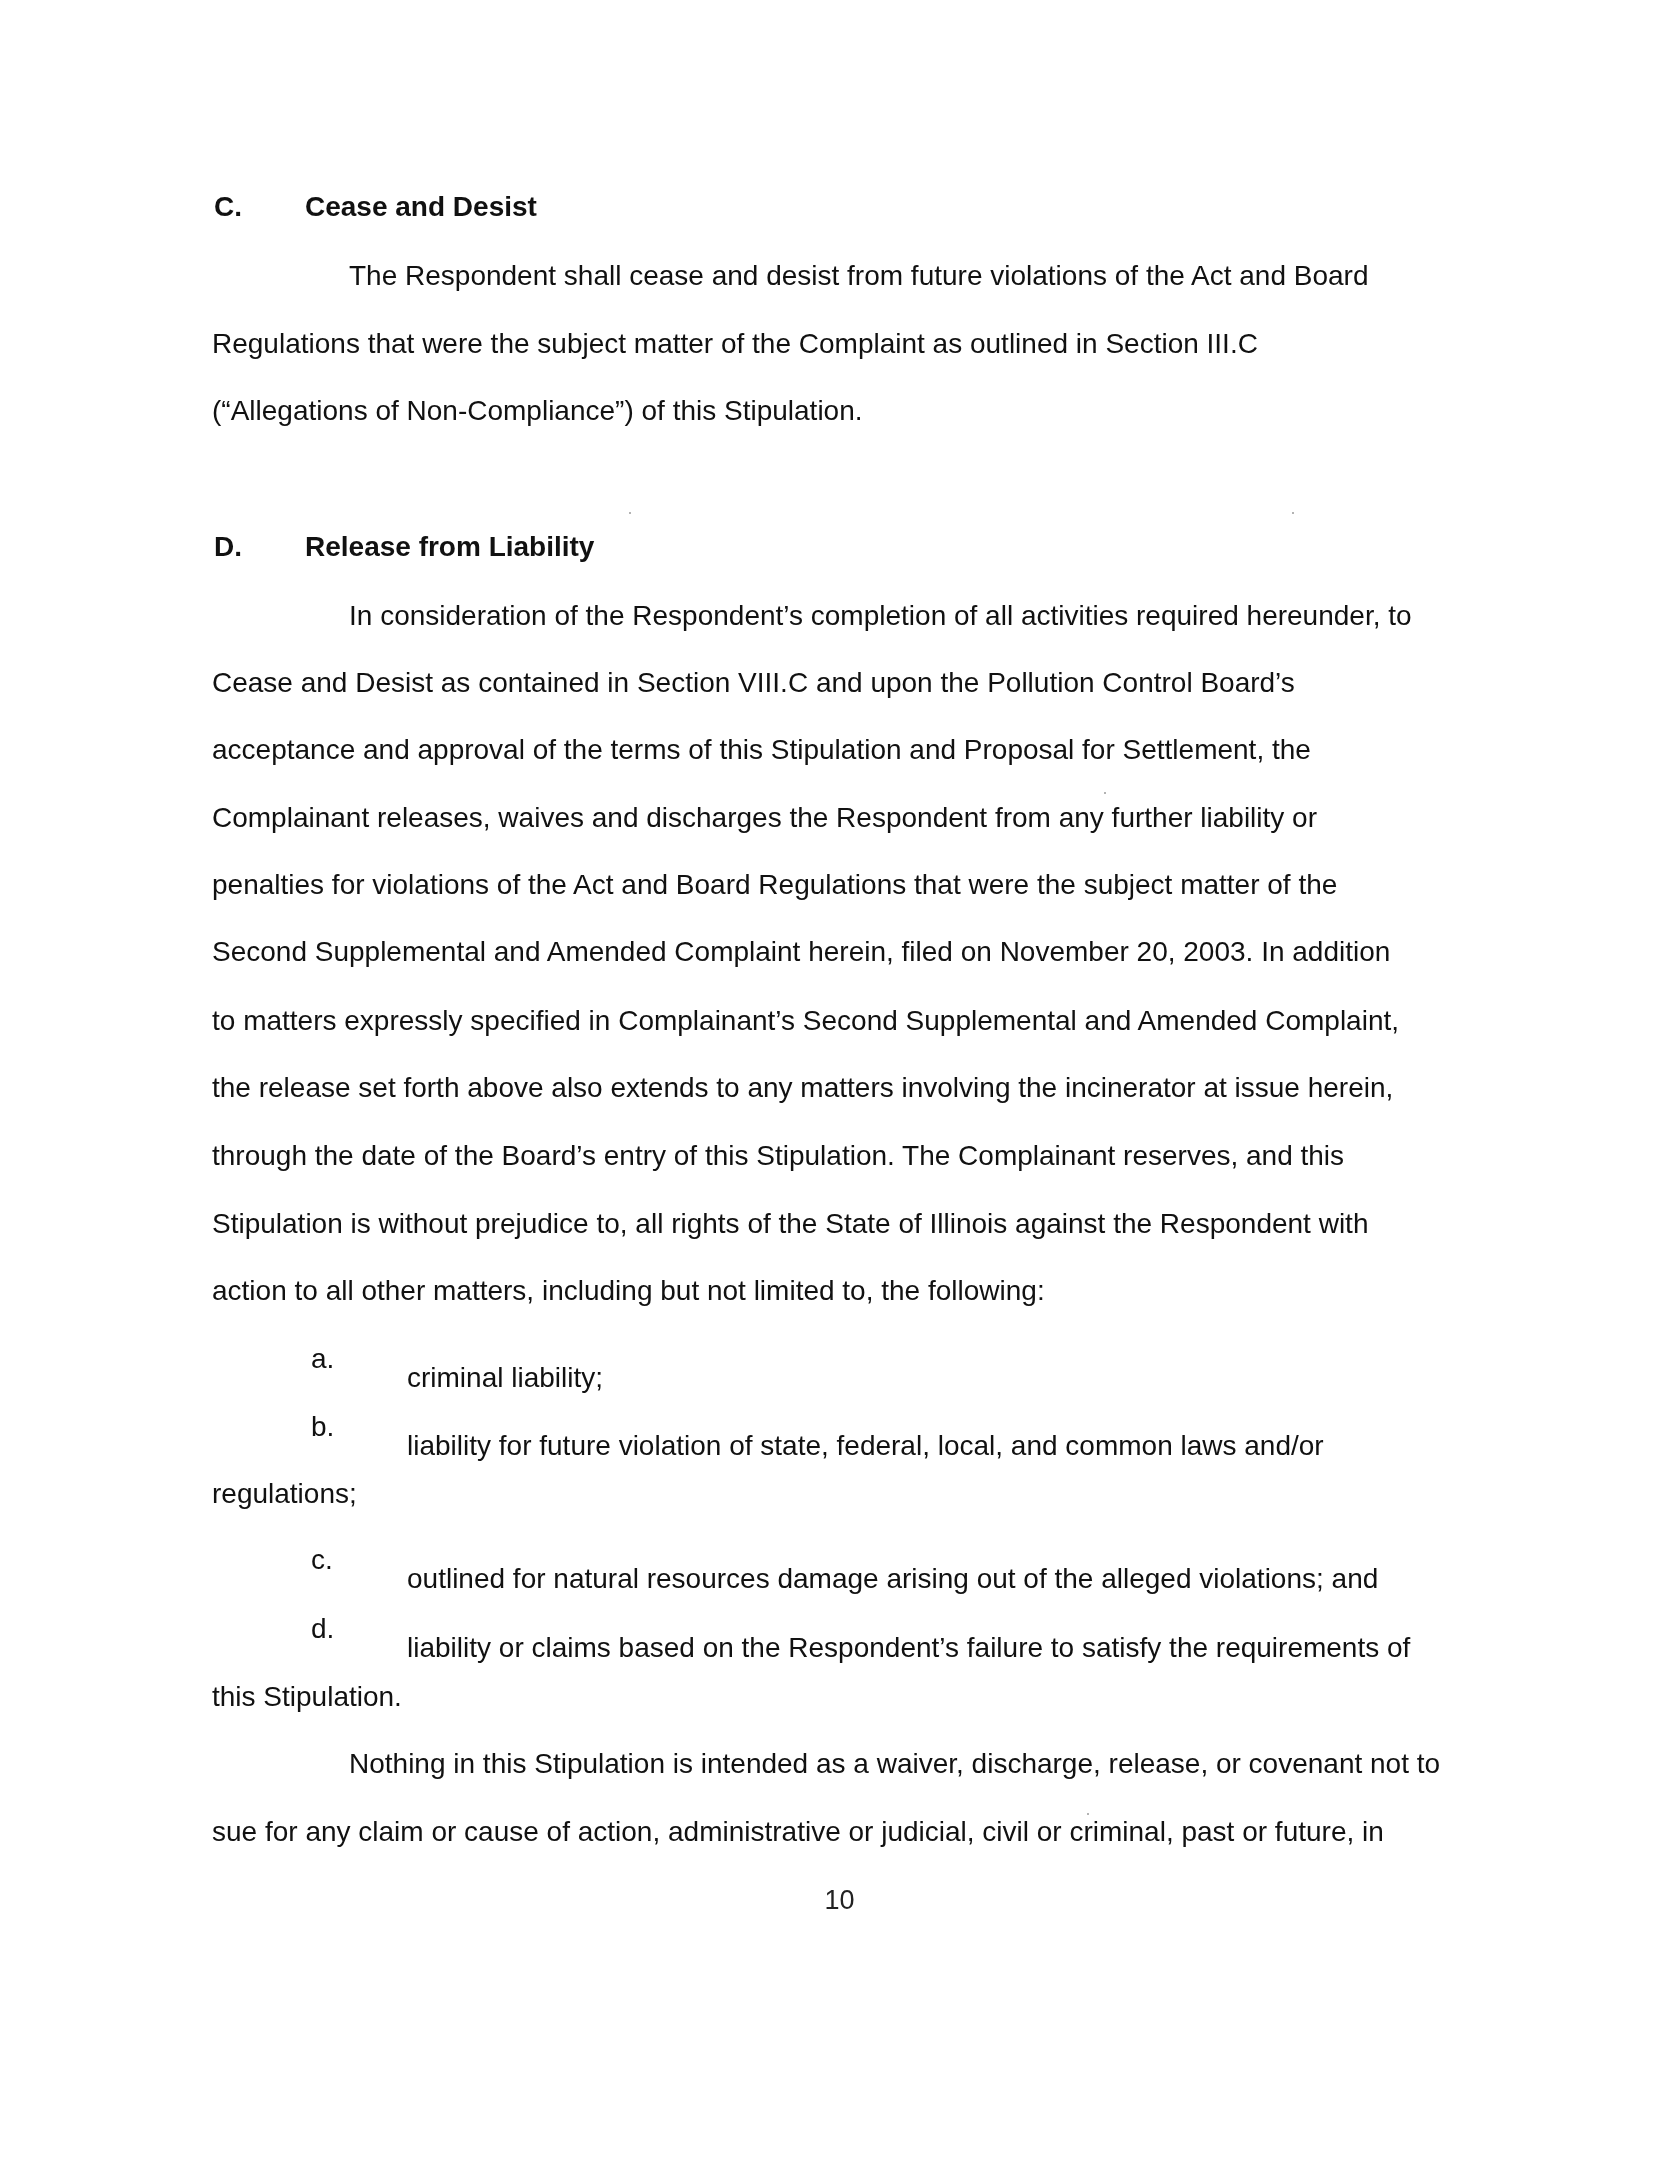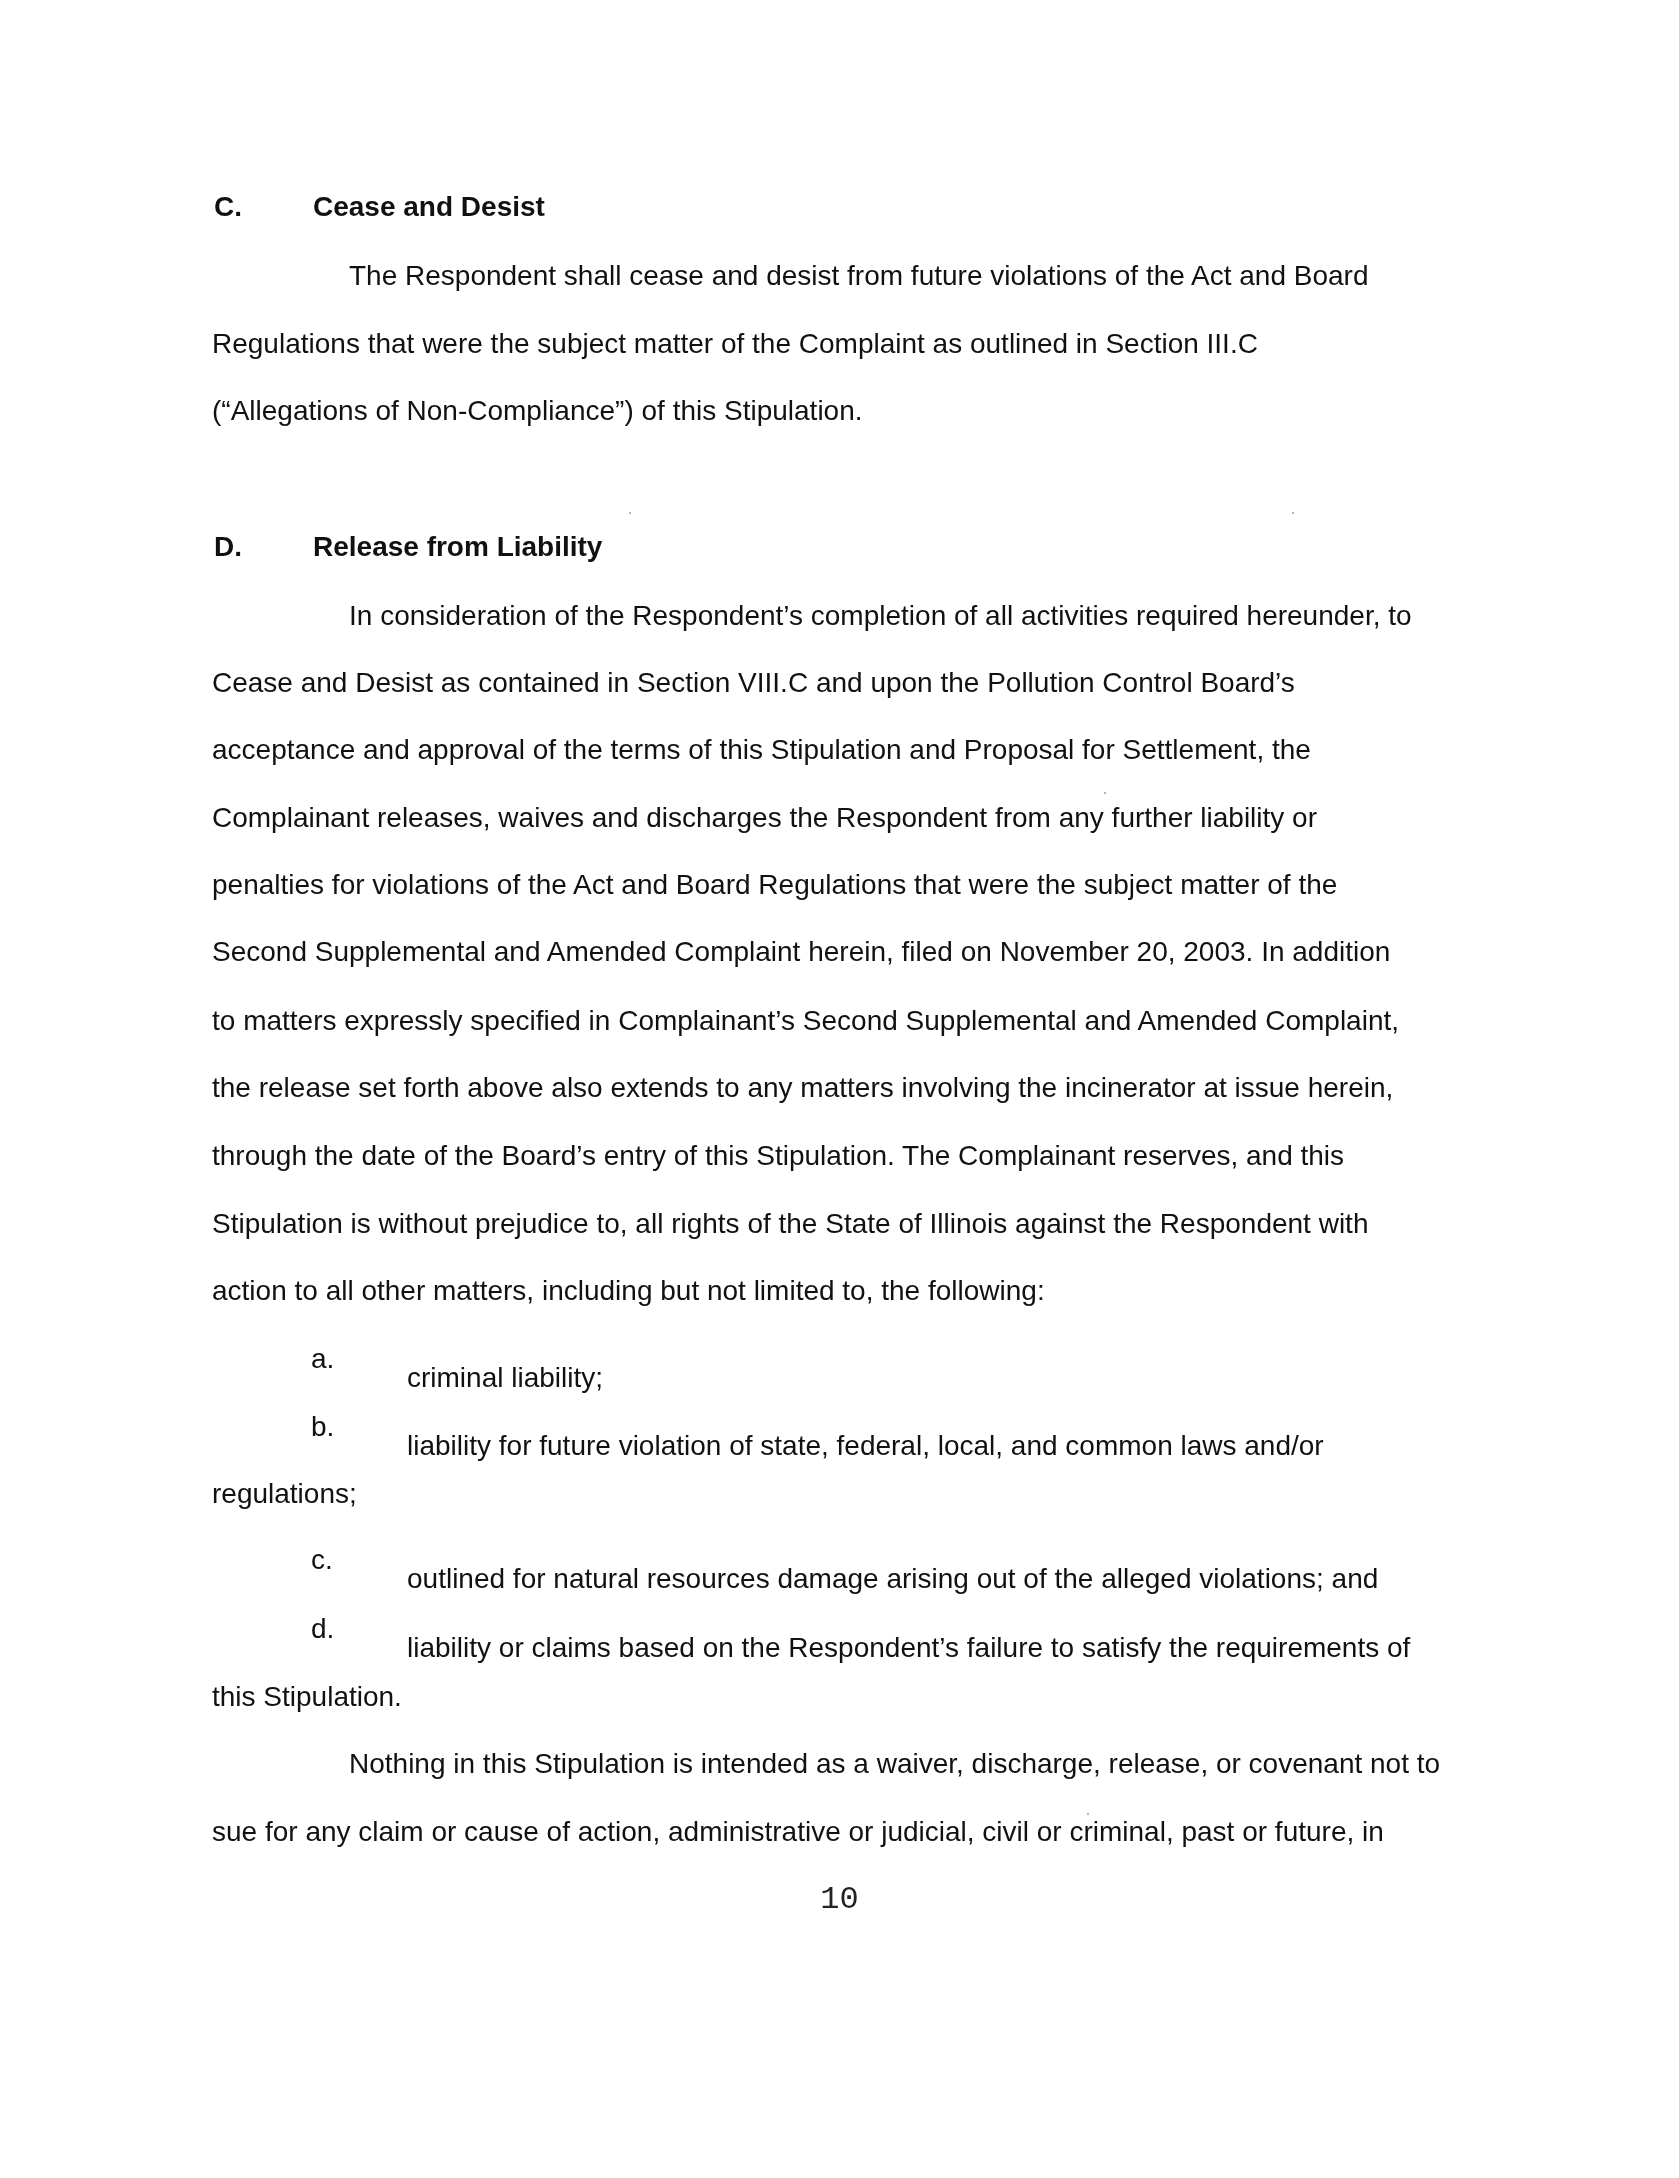--- a/index.html
+++ b/index.html
@@ -28,32 +28,32 @@
     font-size: 28px;
     line-height: 36px;
     height: 36px;
     transform: translateY(-18px);
   }
   .heading {
     font-weight: bold;
     font-size: 28px;
   }
   .heading-letter { left: 214px; }
-  .heading-title  { left: 313px; }
+  .heading-title  { left: 305px; }
   .indent   { left: 313px; margin-left: 36px; }
   .flush    { left: 212px; }
   .list-letter { left: 311px; }
   .list-text   { left: 407px; margin-top: 19px; }
   .page-number {
     position: absolute;
     left: 0;
     width: 1679px;
     text-align: center;
-    font-family: Liberation Mono, monospace;
-    font-size: 32px;
+    font-family: Liberation Sans, sans-serif;
+    font-size: 27px;
     line-height: 36px;
     transform: translateY(-18px);
     color: #222;
   }
   .speck {
     position: absolute;
     width: 2px; height: 2px;
     background: #9a9a9a;
     border-radius: 1px;
   }

